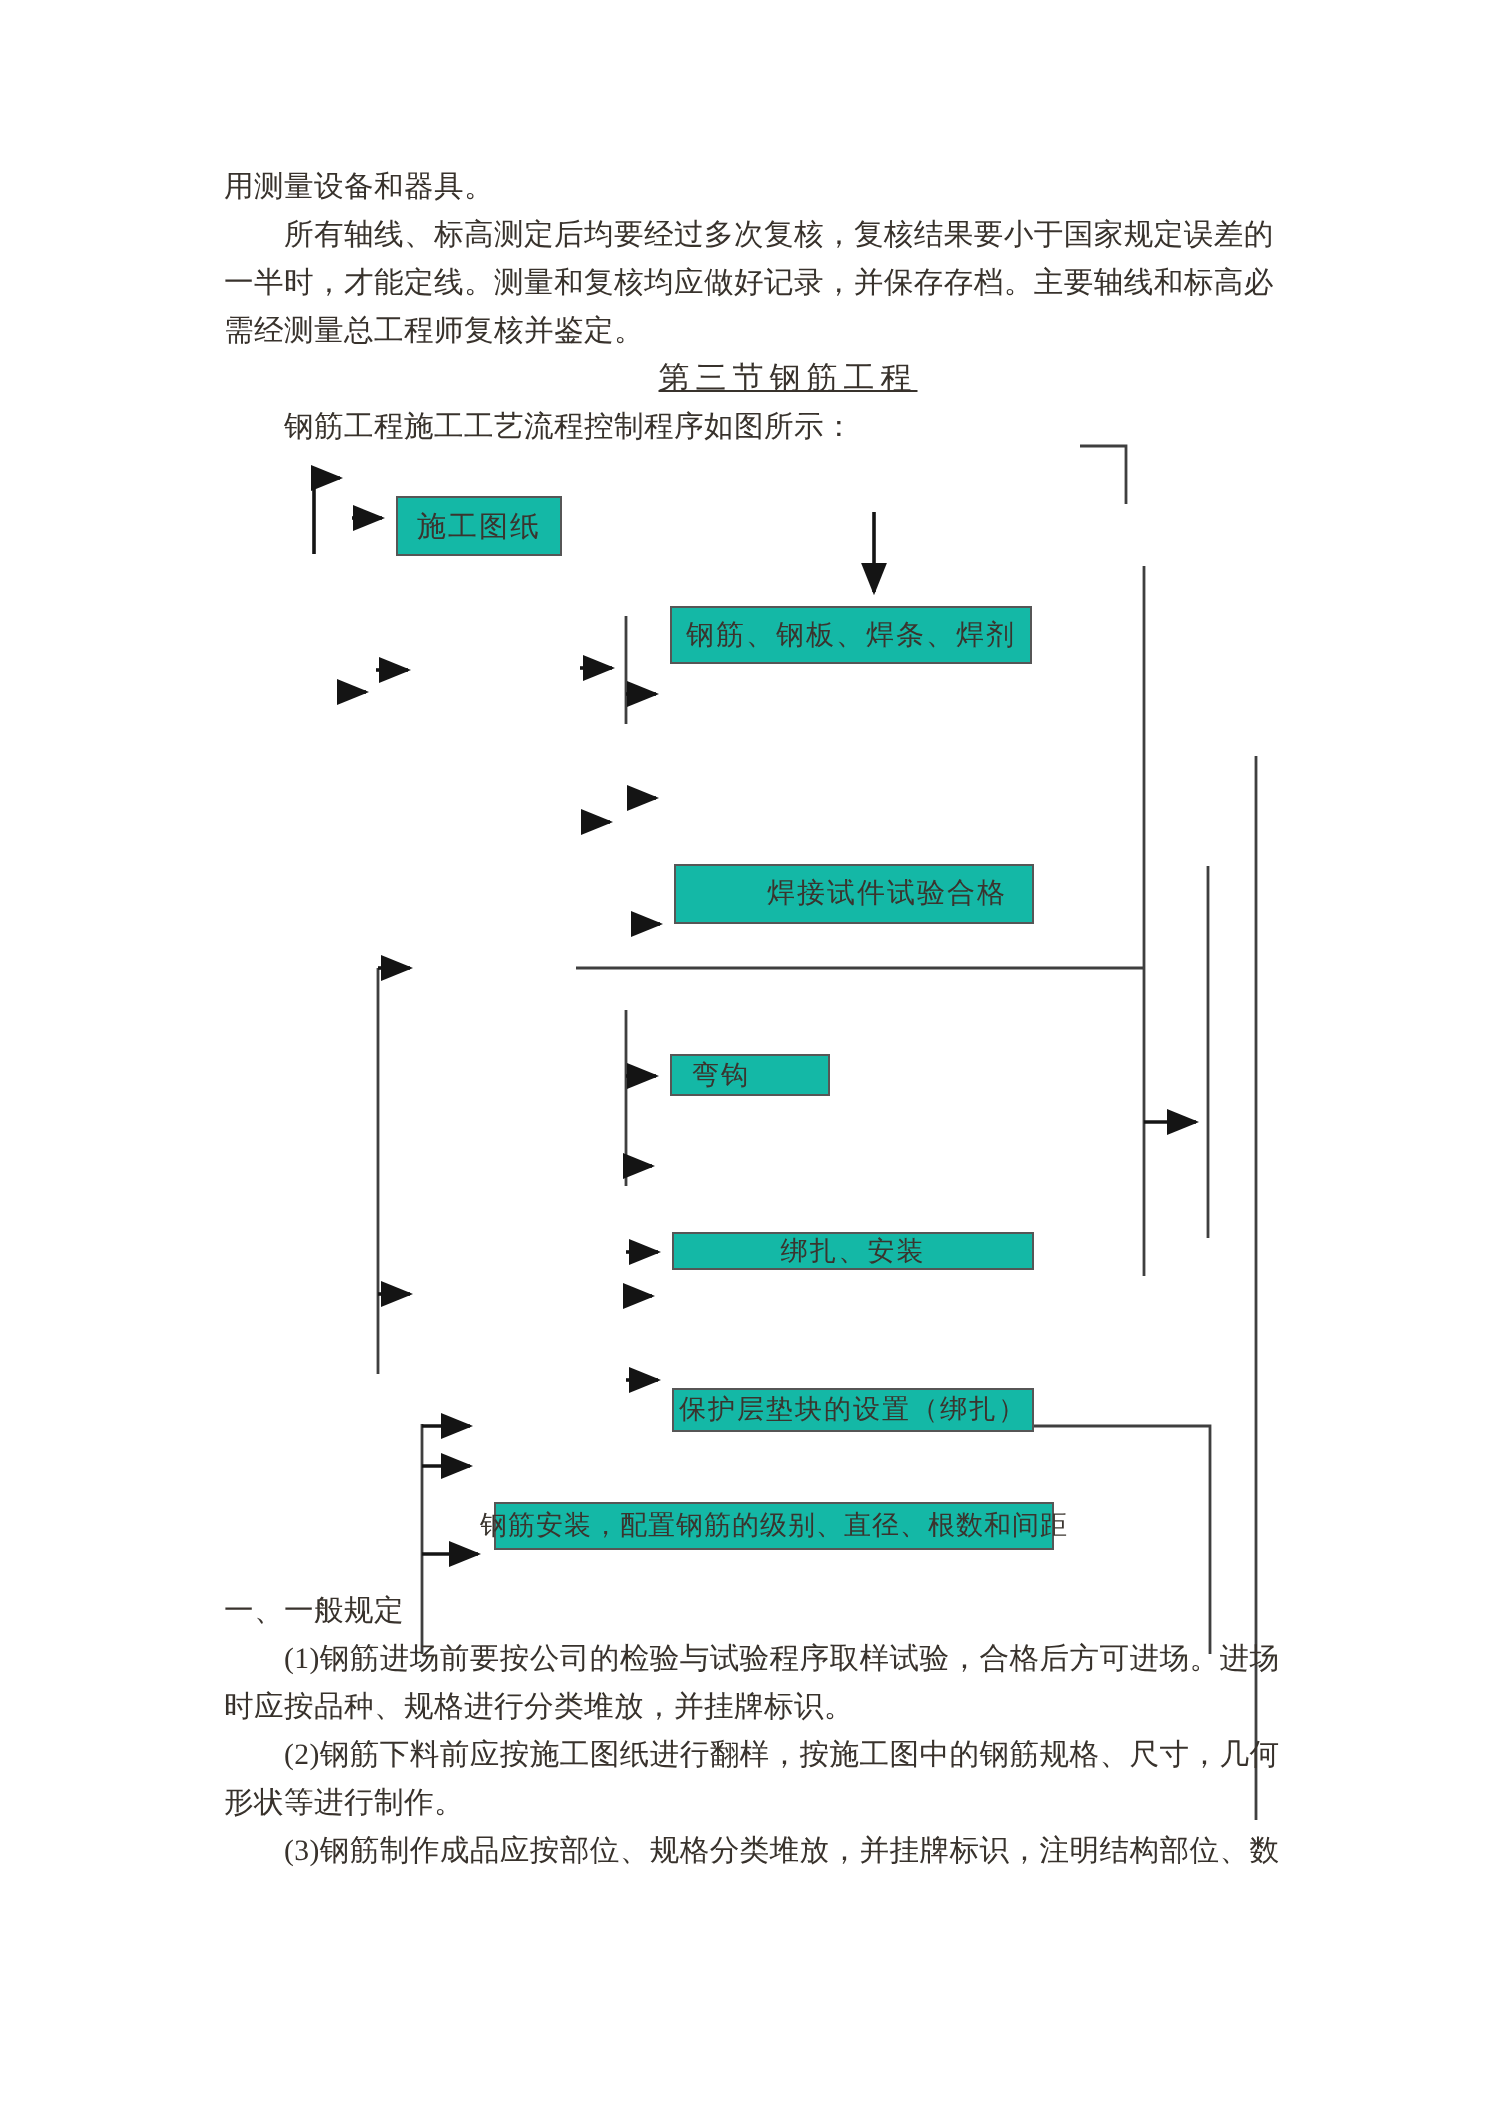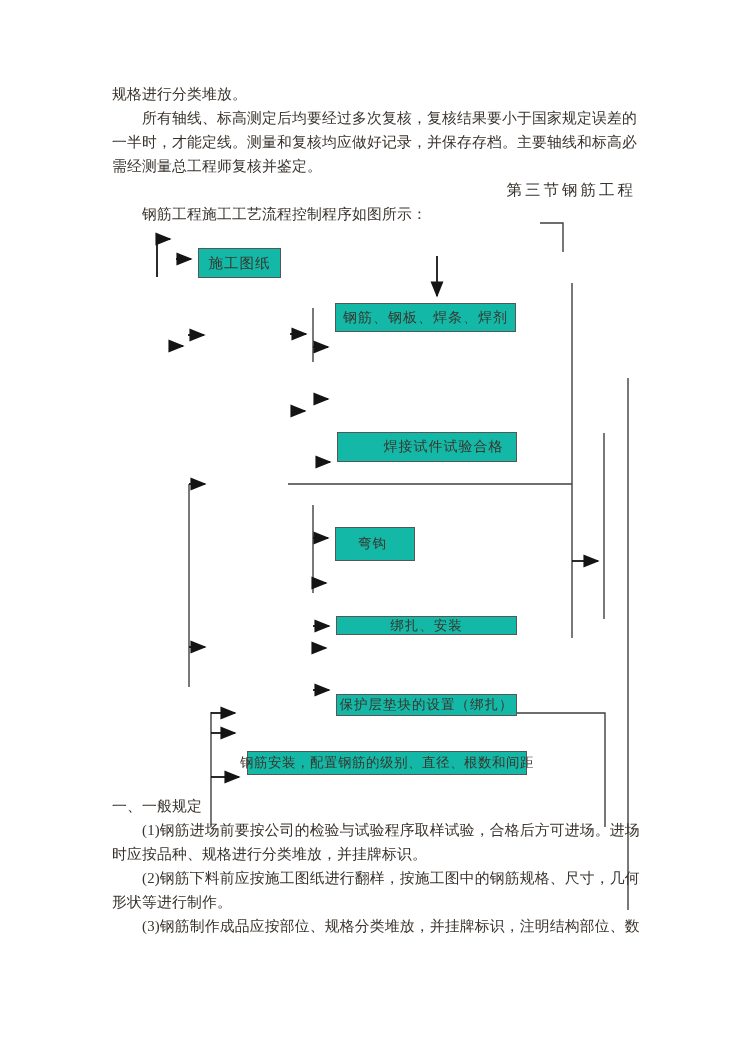--- a/index.html
+++ b/index.html
@@ -9,46 +9,46 @@
     font-family:"Liberation Serif","DejaVu Serif",serif;
     color:#38322c;
   }
   
   .textblock{position:absolute;left:112px;width:524px;font-size:14.8px;line-height:24px;
     letter-spacing:0.2px;white-space:nowrap;}
   #top-text{top:82px;}
   #bottom-text{top:794px;}
   .tline{height:24px;}
   .tline.indent{padding-left:30px;}
-  .tline.center{text-align:right;padding-left:40px;letter-spacing:3px;font-size:15.5px;}
+  .tline.center{text-align:center;padding-left:40px;letter-spacing:3px;font-size:15.5px;text-decoration:underline;}
   
   #flow-svg{position:absolute;left:0;top:0;width:744px;height:1052px;}
   .flow-box{
     position:absolute;border:1.5px solid #565656;background:#14b8a6;
     display:flex;align-items:center;justify-content:center;
     font-size:14px;letter-spacing:1px;color:#3a342e;box-sizing:border-box;
     white-space:nowrap;
   }
   #flow-box-1{left:198px;top:248px;width:83px;height:30px;font-size:14.5px;}
   #flow-box-2{left:335px;top:303px;width:181px;height:29px;}
   #flow-box-3{left:337px;top:432px;width:180px;height:30px;padding-left:33px;}
-  #flow-box-4{left:335px;top:527px;width:80px;height:34px;justify-content:flex-start;padding-left:22px;font-size:13.5px;}
+  #flow-box-4{left:335px;top:527px;width:80px;height:21px;justify-content:flex-start;padding-left:10px;font-size:13.5px;}
   #flow-box-5{left:336px;top:616px;width:181px;height:19px;font-size:13.5px;}
   #flow-box-6{left:336px;top:678px;width:181px;height:22px;font-size:13.5px;margin-top:16px;}
   #flow-box-7{left:247px;top:751px;width:280px;height:24px;font-size:13.5px;letter-spacing:0.5px;}
   .plain{stroke:#3f3f3f;stroke-width:1.4;fill:none;}
   .arrow{stroke:#141414;stroke-width:1.8;fill:none;}
 </style>
 </head>
 <body>
 
 <div id="page">
 
   <div id="top-text" class="textblock">
-    <div class="tline">规格进行分类堆放。</div>
+    <div class="tline">用测量设备和器具。</div>
     <div class="tline indent">所有轴线、标高测定后均要经过多次复核，复核结果要小于国家规定误差的</div>
     <div class="tline">一半时，才能定线。测量和复核均应做好记录，并保存存档。主要轴线和标高必</div>
     <div class="tline">需经测量总工程师复核并鉴定。</div>
     <div class="tline center">第三节钢筋工程</div>
     <div class="tline indent">钢筋工程施工工艺流程控制程序如图所示：</div>
   </div>
 
   <svg id="flow-svg" viewBox="0 0 744 1052" xmlns="http://www.w3.org/2000/svg">
     <defs>
       <marker id="ah" viewBox="0 0 10 8" refX="9" refY="4" markerWidth="9" markerHeight="7.5" orient="auto">

